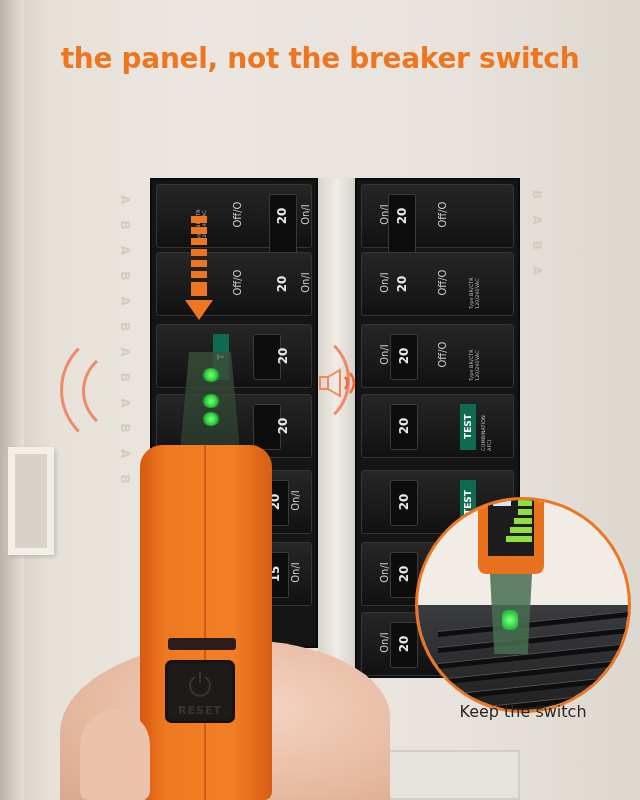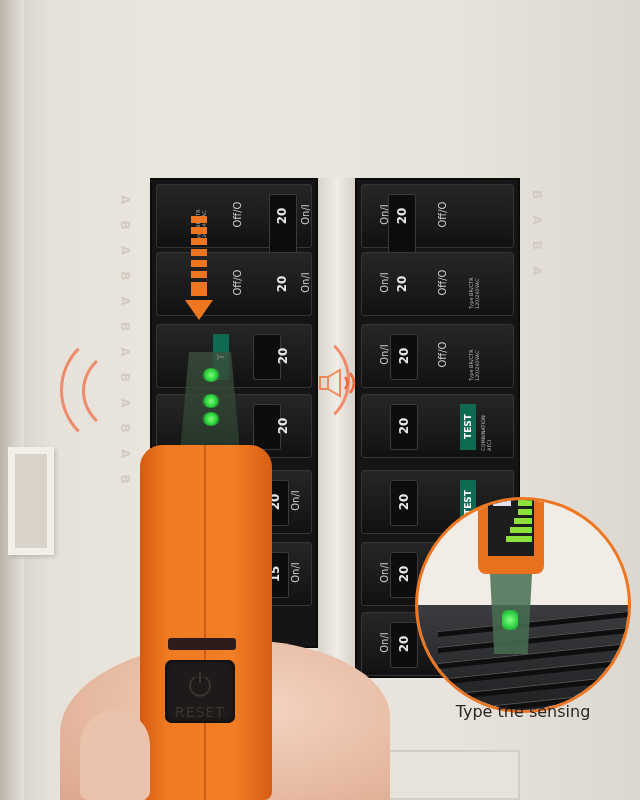--- a/index.html
+++ b/index.html
@@ -115,21 +115,21 @@
     font-size: 8px; padding: 0 2px; border: 1px solid #333; line-height: 10px;
   }
   .slot { position: absolute; left: 28px; top: 193px; width: 68px; height: 12px; background: #2d1d1a; border-radius: 3px; }
   .reset-btn {
     position: absolute; left: 25px; top: 215px; width: 70px; height: 63px;
     background: #1d1a19; border-radius: 7px; box-shadow: inset 0 0 4px #000;
   }
   .power-icon { position: absolute; left: 21px; top: 10px; width: 28px; height: 28px; }
   .reset-label {
     position: absolute; left: 0; width: 100%; top: 44px; text-align: center;
-    color: #3a3533; font-size: 14px; font-weight: normal; letter-spacing: 1px;
+    color: #3a3533; font-size: 11px; font-weight: bold; letter-spacing: 1px;
   }
   .hand {
     position: absolute; left: 60px; top: 640px; width: 330px; height: 170px;
     background: radial-gradient(ellipse at 60% 40%, #f3d4c2 0%, #e8bca4 55%, #d9a58a 100%);
     border-radius: 60% 50% 0 0;
   }
   .hand-thumb {
     position: absolute; left: 80px; top: 710px; width: 70px; height: 90px;
     background: #ebc2ab; border-radius: 40px 40px 10px 10px;
   }
@@ -169,20 +169,21 @@
     position: absolute; left: 355px; top: 750px; width: 165px; height: 50px;
     background: #e6e2dc; border: 2px solid #d2cdc5;
   }
 </style>
 </head>
 <body>
 
 <div class="wall-edge"></div>
 
 <div class="headline">
+  <div>the panel, not the breaker switch</div>
 </div>
 
 <div class="side-marks" style="left:118px; top:195px; height:460px;">A B  A B  A B  A B  A B  A B</div>
 <div class="side-marks" style="left:530px; top:190px; height:160px;">B A  B A</div>
 
 <div class="door-latch"></div>
 
 <div class="divider-strip"></div>
 
 <div class="panel-col col-left">
@@ -329,14 +330,14 @@
       <div class="inset-bar" style="left:26px; top:22px; width:18px"></div>
       <div class="inset-bar" style="left:22px; top:31px; width:22px"></div>
       <div class="inset-bar" style="left:18px; top:40px; width:26px"></div>
     </div>
   </div>
   <div class="inset-probe"></div>
   <div class="inset-led"></div>
 </div>
 
 <div class="inset-caption">
-  <div>Type the sensing</div>
+  <div>Keep the switch</div>
 </div>
 
 </body></html>

